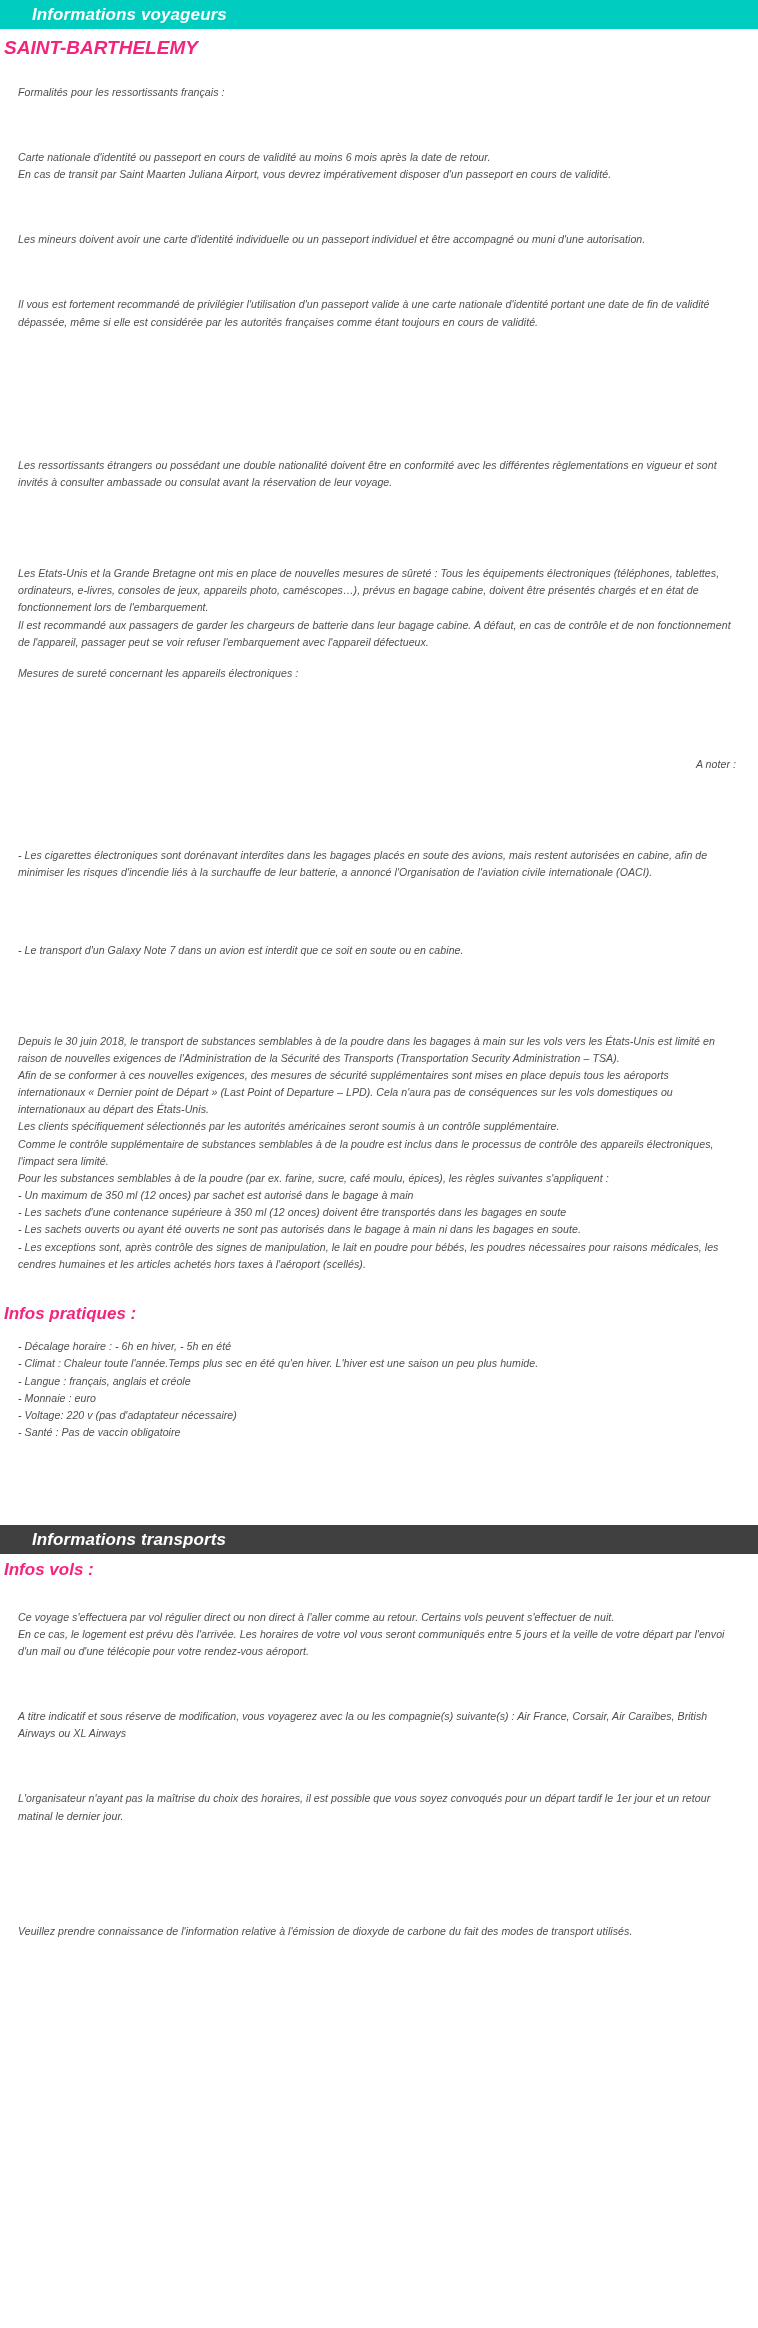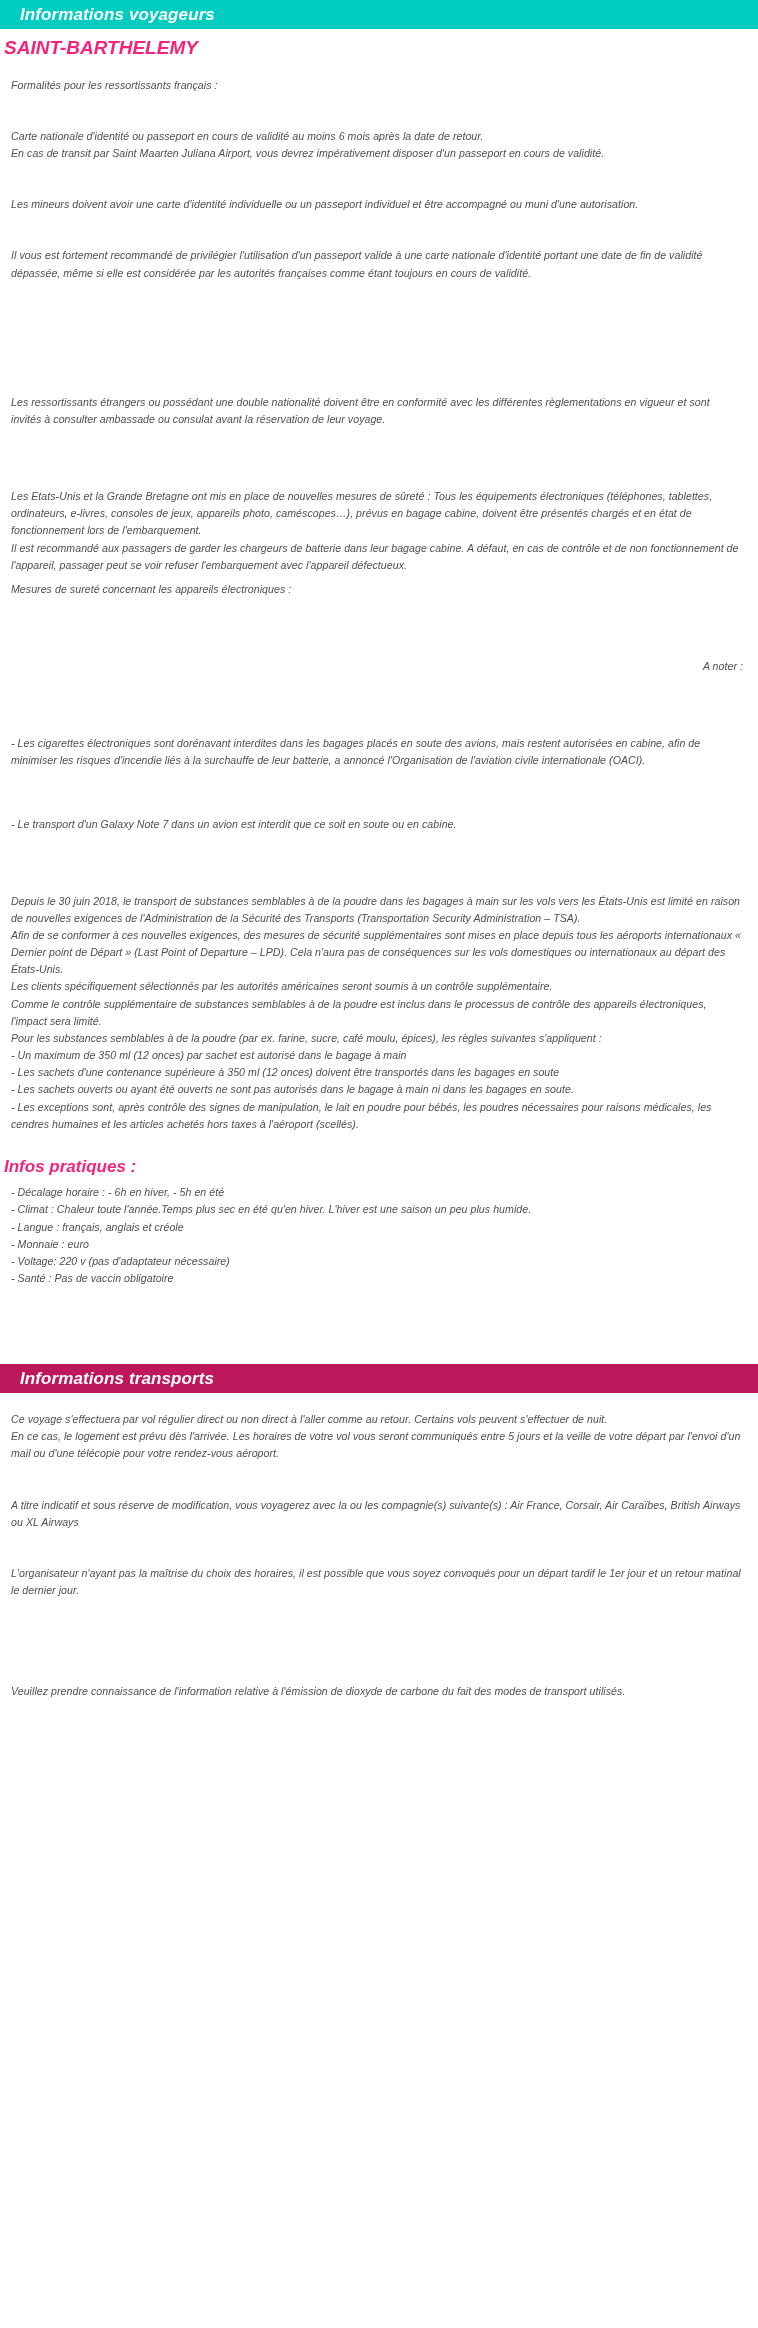--- a/index.html
+++ b/index.html
@@ -21,21 +21,21 @@
     background: #ffffff;
     padding-bottom: 20px;
   }
 
   
   .section-banner {
     background: #00ccc0;
     height: 29px;
     display: flex;
     align-items: center;
-    padding-left: 20px;
+    padding-left: 32px;
     margin: 0;
   }
   .section-banner .banner-text {
     color: #ffffff;
     font-size: 17px;
     font-weight: bold;
     font-style: italic;
     letter-spacing: 0.1px;
     line-height: 1;
   }
@@ -62,21 +62,21 @@
     line-height: 1.2;
   }
 
   
   .body-block {
     font-size: 10.6px;
     font-style: italic;
     color: #4f4f4f;
     line-height: 1.62;
     padding: 0 8px 0 2px;
-    margin: 7px;
+    margin: 14px;
     white-space: pre-line;
     letter-spacing: 0.05px;
   }
   .gap-sm  { height: 11px; }
   .gap-md  { height: 20px; }
   .gap-lg  { height: 32px; }
   .gap-xl  { height: 46px; }
   .gap-xxl { height: 70px; }
 
   .content {
@@ -147,26 +147,27 @@
     <p class="body-block" style="color: rgb(79, 79, 79);">- Décalage horaire : - 6h en hiver, - 5h en été
 - Climat : Chaleur toute l'année.Temps plus sec en été qu'en hiver. L'hiver est une saison un peu plus humide.
 - Langue : français, anglais et créole
 - Monnaie : euro
 - Voltage: 220 v (pas d'adaptateur nécessaire)
 - Santé : Pas de vaccin obligatoire</p>
   </div>
 
   <div class="gap-xxl"></div>
 
-  <div class="section-banner" style="background: #be185d;">
+  <div class="section-banner" style="background: #404040;">
     <span class="banner-text" style="color: rgb(255, 255, 255);">Informations transports</span>
   </div>
 
   <div class="content">
 
+    <div class="pink-heading" style="color: rgb(244, 36, 124);">Infos vols :</div>
 
     <div class="gap-sm"></div>
     <p class="body-block" style="color: rgb(79, 79, 79);">Ce voyage s'effectuera par vol régulier direct ou non direct à l'aller comme au retour. Certains vols peuvent s'effectuer de nuit.
 En ce cas, le logement est prévu dès l'arrivée.   Les horaires de votre vol vous seront communiqués entre 5 jours et la veille de votre départ par l'envoi d'un mail ou d'une télécopie pour votre rendez-vous aéroport.</p>
 
     <div class="gap-md"></div>
     <p class="body-block" style="color: rgb(79, 79, 79);">A titre indicatif et sous réserve de modification, vous voyagerez avec la ou les compagnie(s) suivante(s) : Air France, Corsair, Air Caraïbes, British Airways ou XL Airways</p>
 
     <div class="gap-md"></div>
     <p class="body-block" style="color: rgb(79, 79, 79);">L'organisateur n'ayant pas la maîtrise du choix des horaires, il est possible que vous soyez convoqués pour un départ tardif le 1er jour et un retour matinal le dernier jour.</p>

